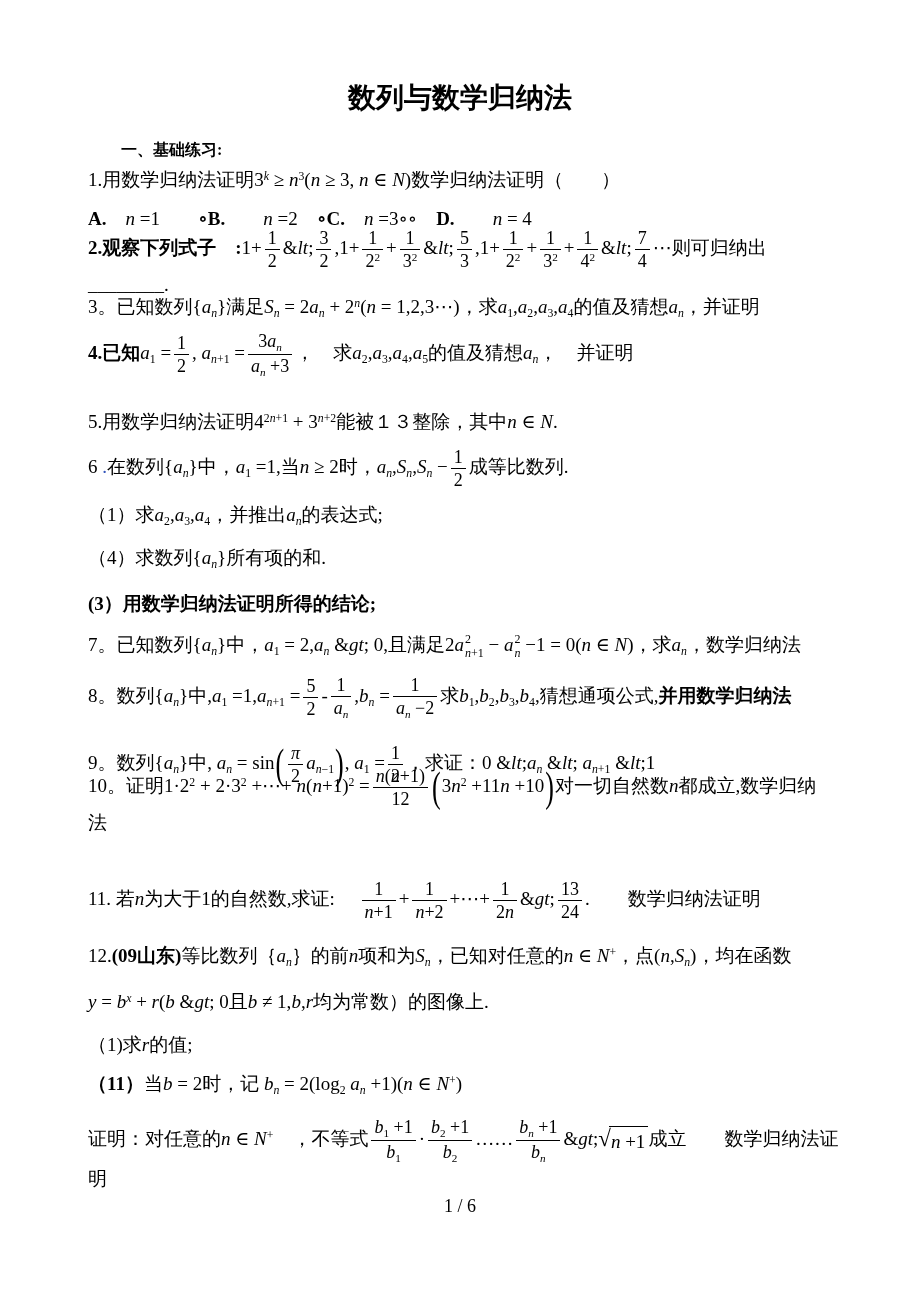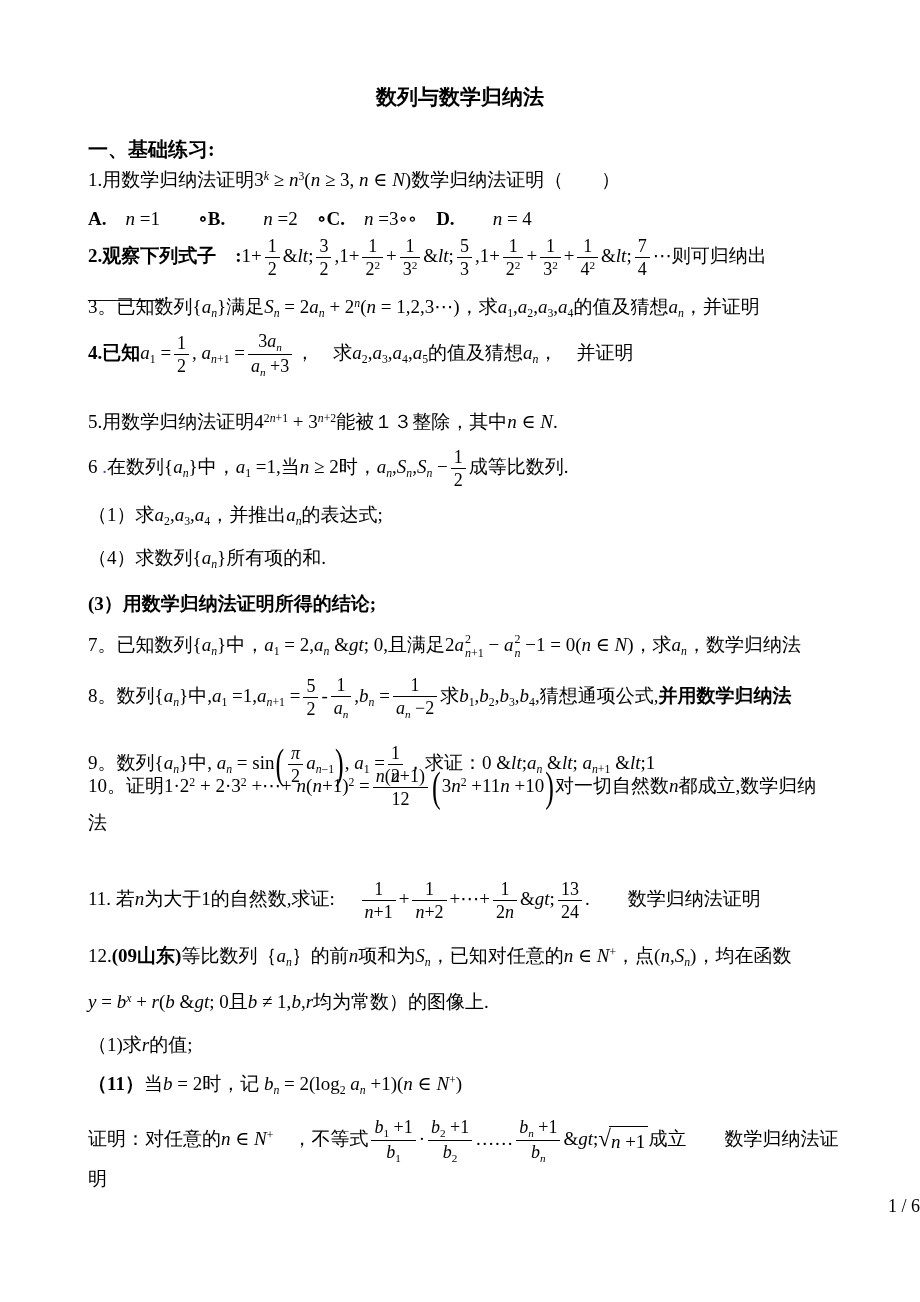--- a/index.html
+++ b/index.html
@@ -19,43 +19,43 @@
   .frac .fn{display:block;padding:0 3px 1px 3px;border-bottom:1.3px solid #000;}
   .frac .fd{display:block;padding:1px 3px 0 3px;}
   .ss{display:inline-flex;flex-direction:column;vertical-align:middle;font-size:12px;
       line-height:1.1;text-align:left;margin-left:1px;}
   .bigp{display:inline-block;font-size:26px;transform:scaleY(1.65);vertical-align:middle;
         line-height:1;margin:0 1px;font-weight:400;}
   .sqrt{display:inline-flex;align-items:flex-start;vertical-align:middle;}
   .sqrt .rsign{font-size:23px;line-height:1.1;}
   .sqrt .rbody{border-top:1.5px solid #000;margin-left:-2px;padding:1px 3px 0 2px;}
 
-  [data-name="para-title"]{top:84px;left:0;right:0;text-align:center;font-size:21px;font-weight:bold;}
-  [data-name="para-section-heading"]{top:136px;font-size:20px;font-weight:bold;}
+  [data-name="para-title"]{top:84px;left:0;right:0;text-align:center;font-size:28px;font-weight:bold;}
+  [data-name="para-section-heading"]{top:136px;font-size:16px;font-weight:bold;margin-left:33px;}
   [data-name="para-q1"]{top:163px;}
   [data-name="para-q1-options"]{top:205px;}
-  [data-name="para-q2"]{top:236px;}
+  [data-name="para-q2"]{top:228px;}
   [data-name="para-q3"]{top:290px;}
   [data-name="para-q4"]{top:331px;}
   [data-name="para-q5"]{top:405px;}
   [data-name="para-q6"]{top:447px;}
   [data-name="para-q6-1"]{top:501px;}
   [data-name="para-q6-2"]{top:544px;}
   [data-name="para-q6-3"]{top:590px;}
   [data-name="para-q7"]{top:625px;margin-top:6px;}
   [data-name="para-q8"]{top:675px;}
   [data-name="para-q9"]{top:743px;}
   [data-name="para-q10"]{top:766px;right:95px;}
   [data-name="para-q11"]{top:879px;}
   [data-name="para-q12"]{top:939px;}
   [data-name="para-q12-cont"]{top:985px;}
   [data-name="para-q12-1"]{top:1031px;}
   [data-name="para-q12-11"]{top:1067px;}
   [data-name="para-proof"]{top:1117px;}
-  [data-name="para-footer"]{top:1193px;left:0;right:0;text-align:right;font-size:18px;}
+  [data-name="para-footer"]{top:1193px;left:0;right:0;text-align:center;font-size:18px;}
 </style>
 </head>
 <body>
 
 <div class="page" data-name="document-page">
   <div id="content" data-name="document-content">
       <div class="para" data-name="para-title"><span class="cn b" data-name="text-run">数列与数学归纳法</span></div>
       <div class="para" data-name="para-section-heading"><span class="cn b" data-name="text-run">一、基础练习:</span></div>
       <div class="para" data-name="para-q1"><span class="cn" data-name="text-run">1.用数学归纳法证明</span><span class="math" data-name="math-run">3<sup><i>k</i></sup> ≥ <i>n</i><sup>3</sup>(<i>n</i> ≥ 3, <i>n</i> ∈ <i>N</i>)</span><span class="cn" data-name="text-run">数学归纳法证明（　　）</span></div>
       <div class="para" data-name="para-q1-options"><span class="cn b" data-name="text-run">A.</span><span class="math" data-name="math-run">　<i>n</i> =1</span><span class="cn" data-name="text-run">　　</span><span class="cn b" data-name="text-run">∘B.</span><span class="math" data-name="math-run">　　<i>n</i> =2</span><span class="cn" data-name="text-run">　</span><span class="cn b" data-name="text-run">∘C.</span><span class="math" data-name="math-run">　<i>n</i> =3</span><span class="cn" data-name="text-run">∘∘</span><span class="cn" data-name="text-run">　</span><span class="cn b" data-name="text-run">D.</span><span class="math" data-name="math-run">　　<i>n</i> = 4</span></div>

